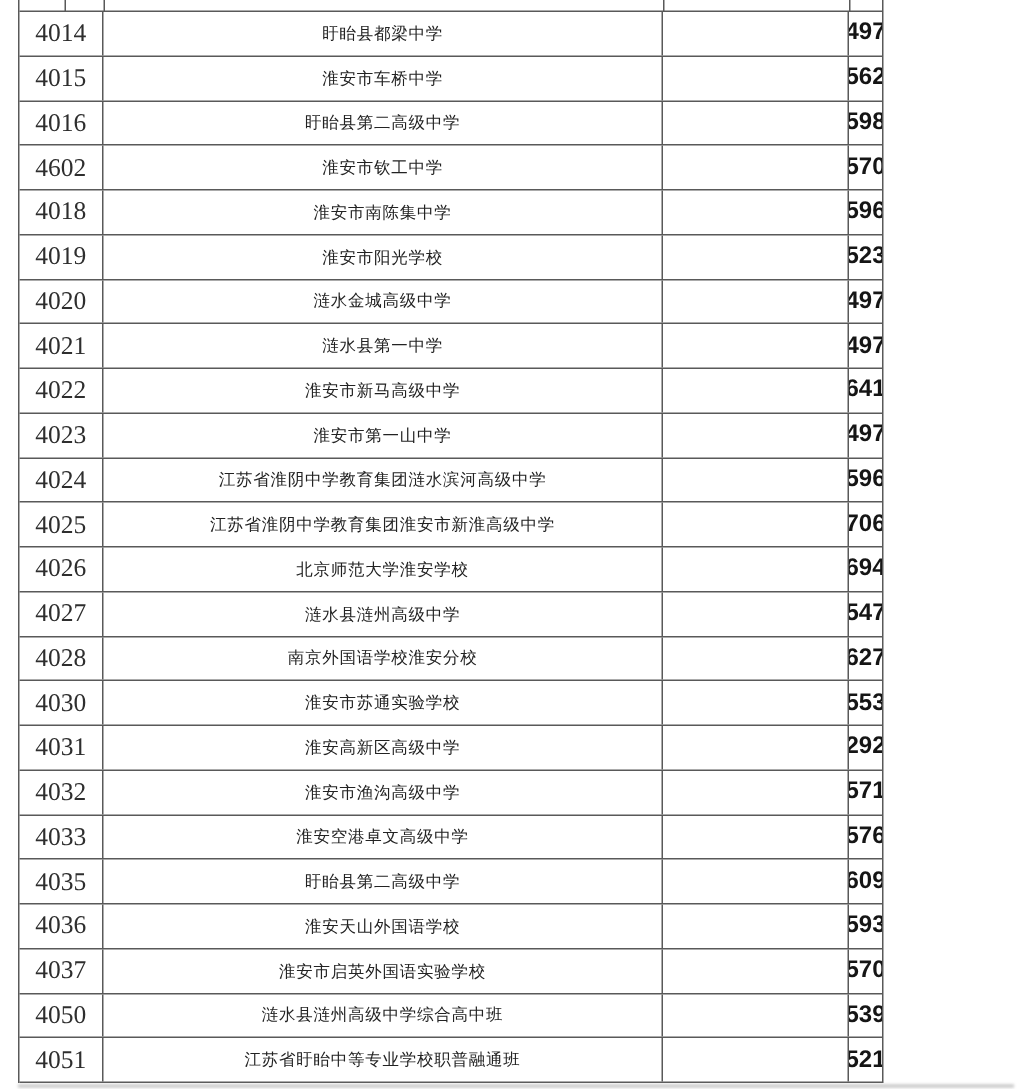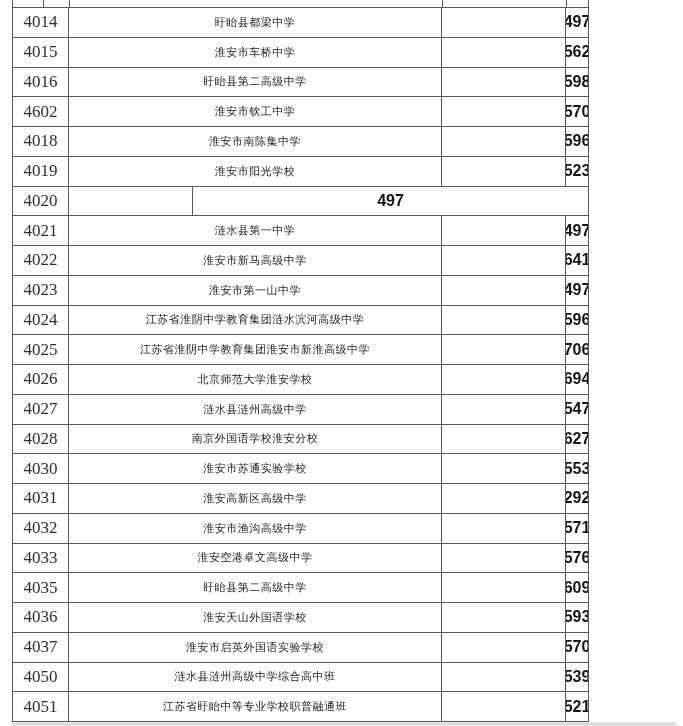--- a/index.html
+++ b/index.html
@@ -147,20 +147,21 @@
 
   <div class="row">
     <div class="cell c-code">4019</div>
     <div class="cell c-name">淮安市阳光学校</div>
     <div class="cell c-blank"></div>
     <div class="cell c-score">523</div>
   </div>
 
   <div class="row">
     <div class="cell c-code">4020</div>
+    <div class="cell c-name">涟水金城高级中学</div>
     <div class="cell c-blank"></div>
     <div class="cell c-score">497</div>
   </div>
 
   <div class="row">
     <div class="cell c-code">4021</div>
     <div class="cell c-name">涟水县第一中学</div>
     <div class="cell c-blank"></div>
     <div class="cell c-score">497</div>
   </div>

